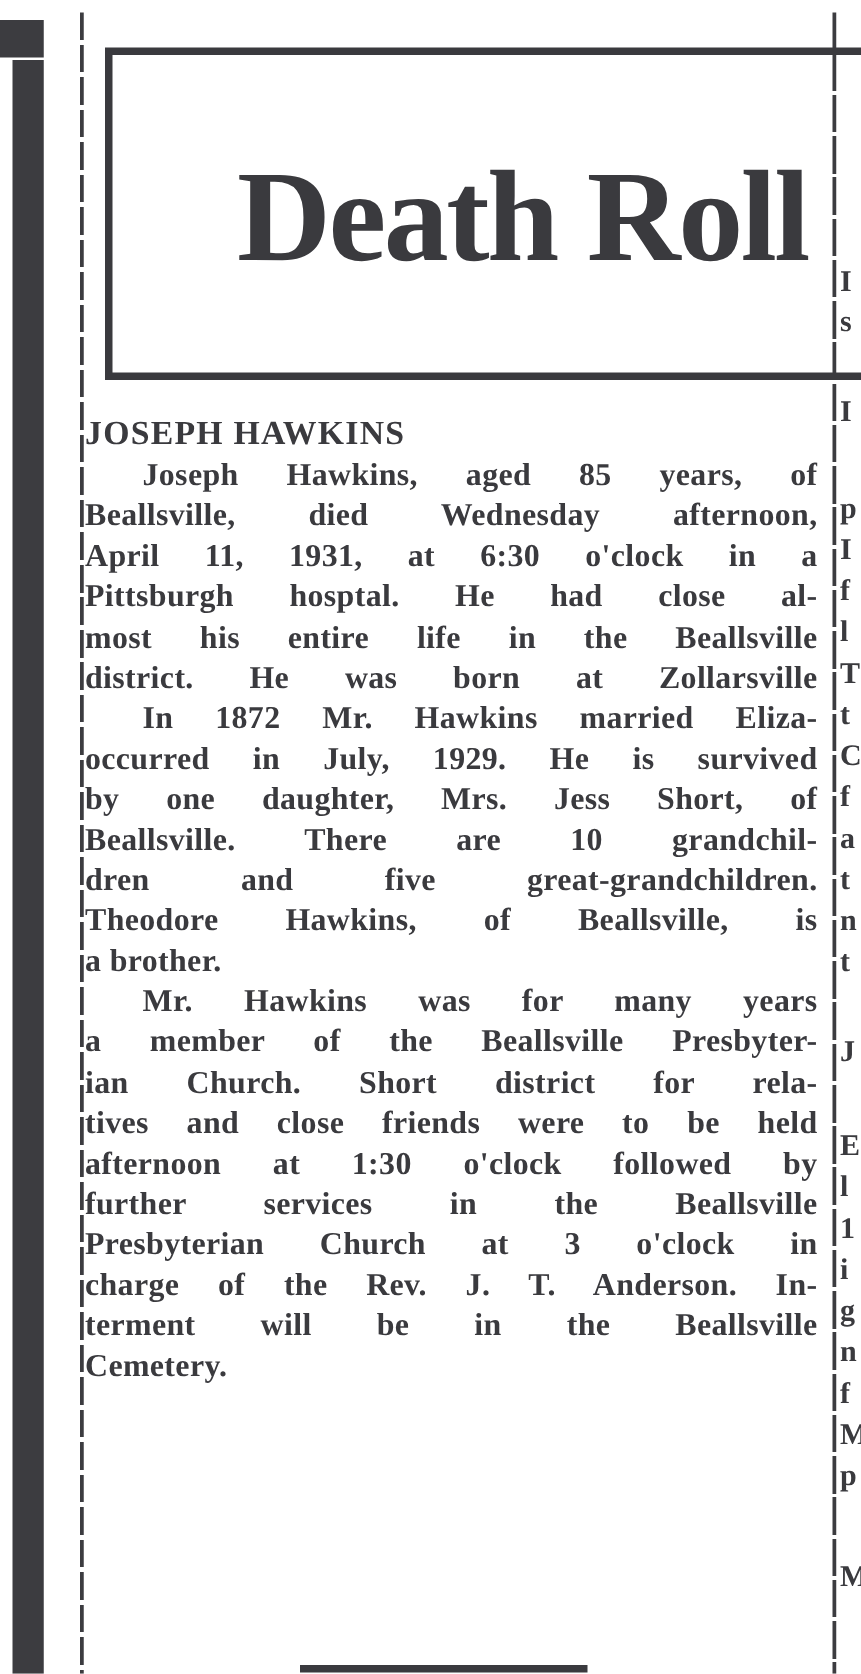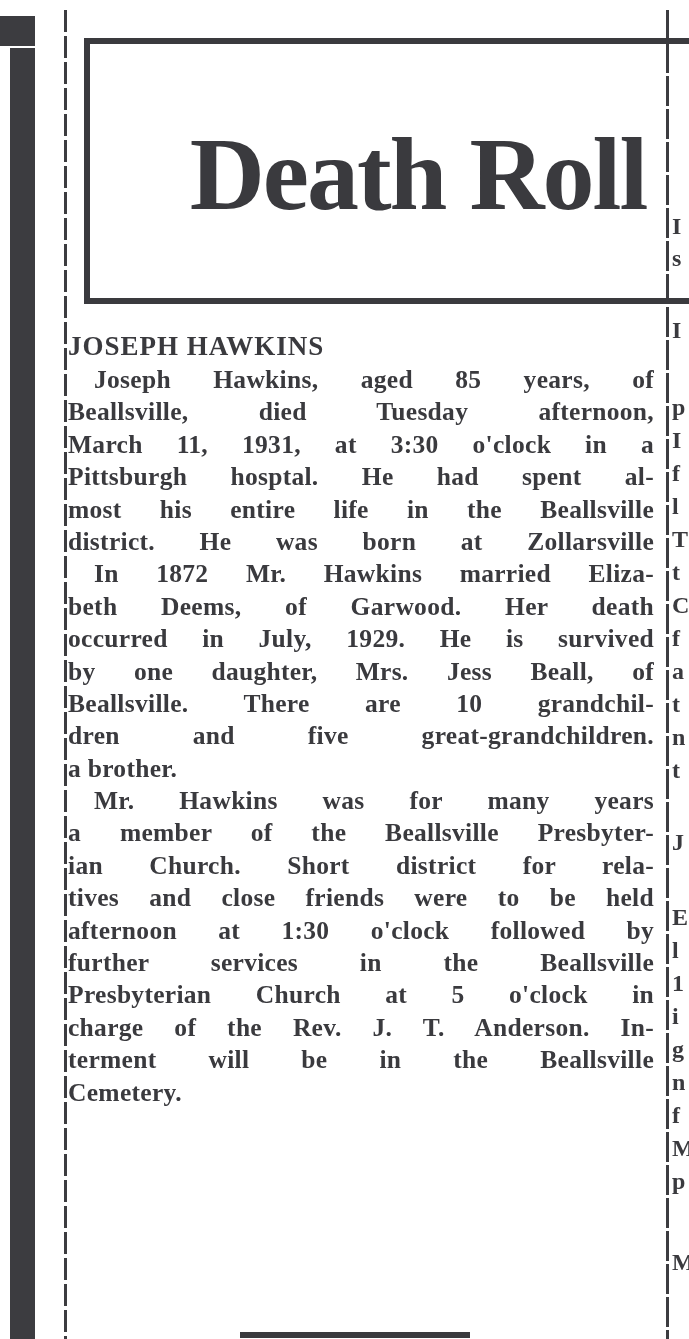--- a/index.html
+++ b/index.html
@@ -83,21 +83,21 @@
       text-align: justify;
       text-align-last: justify;
       white-space: nowrap;
       overflow: hidden;
       letter-spacing: 0.3px;
     }
     .body-line.last {
       text-align-last: left;
     }
     .body-line.indent {
-      padding-left: 26px;
+      padding-left: 46px;
     }
     .end-rule {
       position: absolute;
       left: 240px; top: 1332px;
       width: 230px; height: 6px;
       background: #3a3a3e;
     }
     .frag-col {
       position: absolute;
       left: 672px; top: 0;
@@ -126,45 +126,45 @@
 
 <div class="title-box">
   <span class="title-text">Death Roll</span>
 </div>
 
 <div class="article">
   <div class="headline">JOSEPH HAWKINS</div>
 
   <div class="paragraph">
     <div class="body-line indent">Joseph Hawkins, aged 85 years, of</div>
-    <div class="body-line">Beallsville, died Tuesday afternoon,</div>
-    <div class="body-line">March 11, 1931, at 3:30 o'clock in a</div>
-    <div class="body-line">Pittsburgh hosptal. He had spent al-</div>
+    <div class="body-line">Beallsville, died Wednesday afternoon,</div>
+    <div class="body-line">April 11, 1931, at 6:30 o'clock in a</div>
+    <div class="body-line">Pittsburgh hosptal. He had close al-</div>
     <div class="body-line">most his entire life in the Beallsville</div>
     <div class="body-line">district. He was born at Zollarsville</div>
   </div>
 
   <div class="paragraph">
     <div class="body-line indent">In 1872 Mr. Hawkins married Eliza-</div>
-    <div class="body-line">beth Deems, of Garwood. Her death</div>
     <div class="body-line">occurred in July, 1929. He is survived</div>
-    <div class="body-line">by one daughter, Mrs. Jess Beall, of</div>
+    <div class="body-line">by one daughter, Mrs. Jess Short, of</div>
     <div class="body-line">Beallsville. There are 10 grandchil-</div>
     <div class="body-line">dren and five great-grandchildren.</div>
+    <div class="body-line">Theodore Hawkins, of Beallsville, is</div>
     <div class="body-line last">a brother.</div>
   </div>
 
   <div class="paragraph">
     <div class="body-line indent">Mr. Hawkins was for many years</div>
     <div class="body-line">a member of the Beallsville Presbyter-</div>
     <div class="body-line">ian Church. Short district for rela-</div>
     <div class="body-line">tives and close friends were to be held</div>
     <div class="body-line">afternoon at 1:30 o'clock followed by</div>
     <div class="body-line">further services in the Beallsville</div>
-    <div class="body-line">Presbyterian Church at 5 o'clock in</div>
+    <div class="body-line">Presbyterian Church at 3 o'clock in</div>
     <div class="body-line">charge of the Rev. J. T. Anderson. In-</div>
     <div class="body-line">terment will be in the Beallsville</div>
     <div class="body-line last">Cemetery.</div>
   </div>
 </div>
 
 <div class="end-rule"></div>
 
 <div class="frag-col" id="frag-col">
     <span class="frag" style="top: 214px;">I</span>

